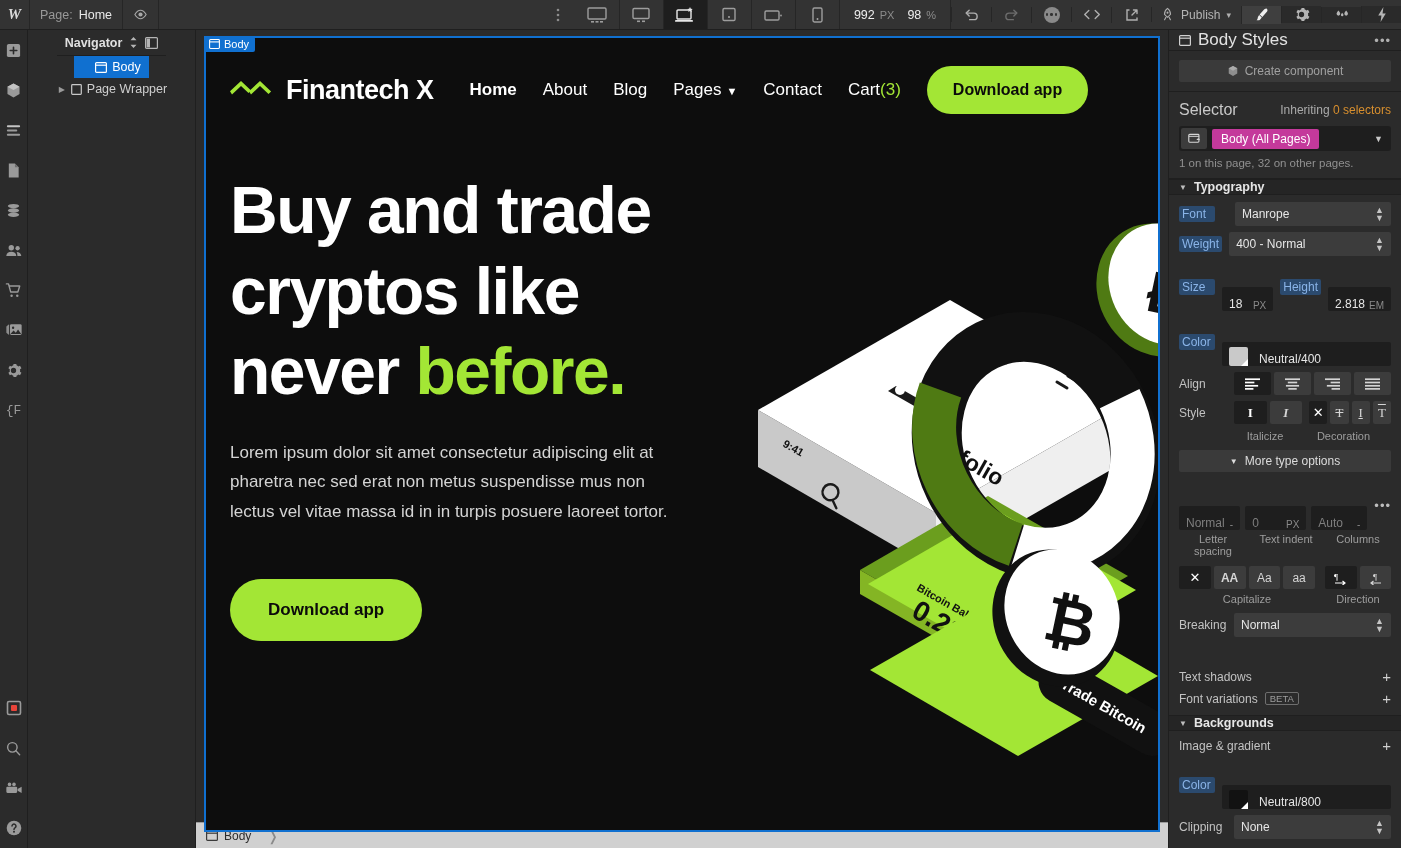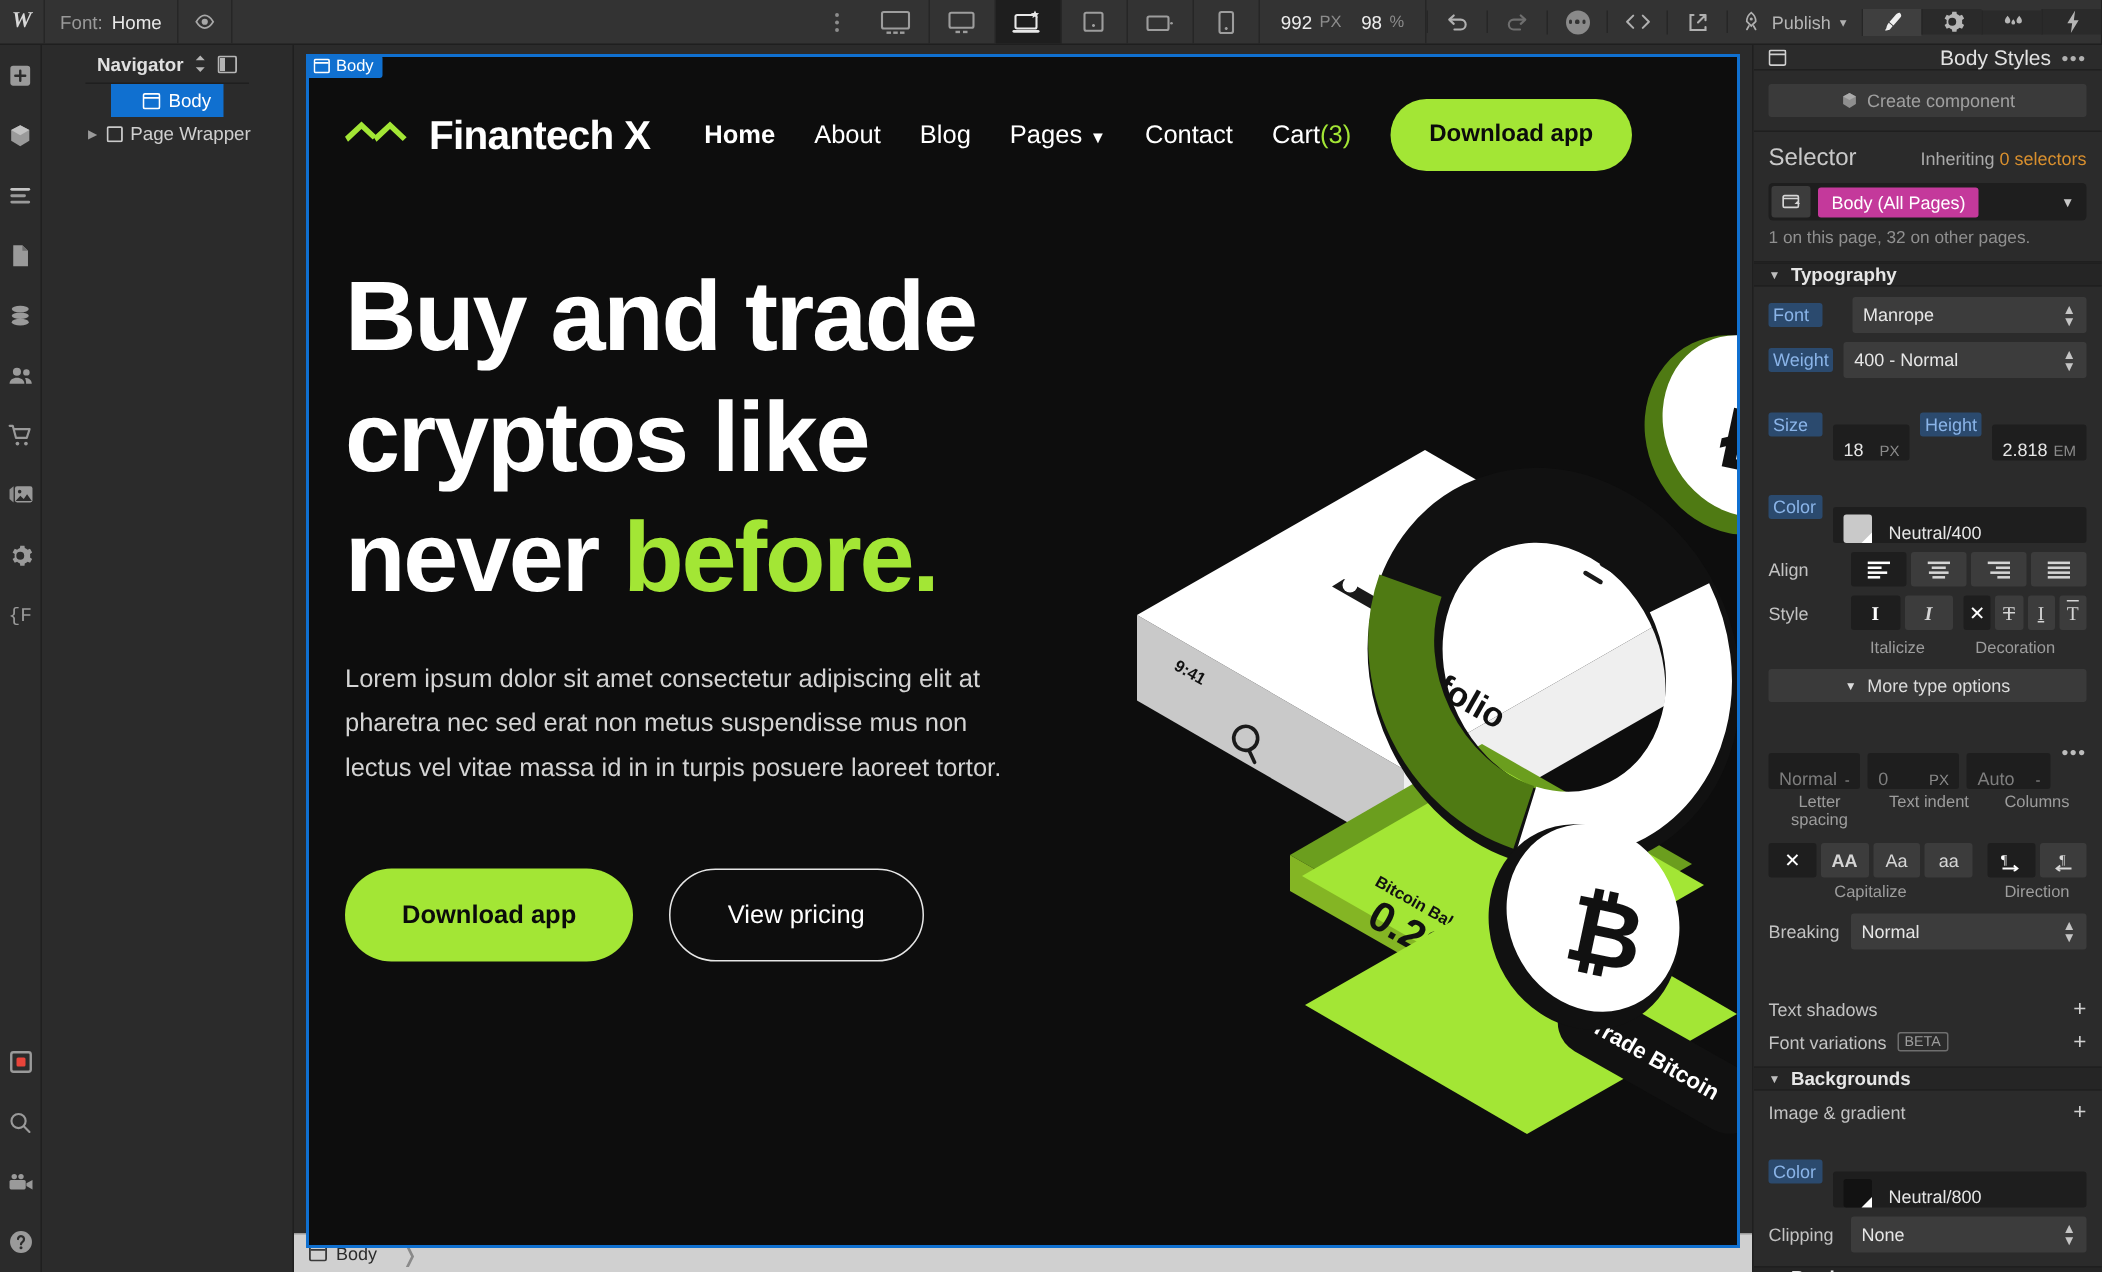--- a/index.html
+++ b/index.html
@@ -103,21 +103,21 @@
   .btn-primary { background:#a3e635; color:#0b0b0b; font-size:17px; height:62px; padding:0 38px; }
   .btn-ghost { background:transparent; color:#fff; font-size:17px; height:62px; padding:0 38px;
                border:1.5px solid #e6e6e6; font-weight:normal; }
   .hero-art { position:absolute; right:-60px; top:180px; width:560px; height:560px; }
 
   
   .right { width:233px; flex:0 0 233px; background:#2b2b2b; border-left:1px solid #1f1f1f;
            display:flex; flex-direction:column; overflow:hidden; }
   .rp-head { height:25px; display:flex; align-items:center; gap:7px; padding:0 10px;
              border-bottom:1px solid #1f1f1f; }
-  .rp-head .t { font-size:14px; color:#e2e2e2; flex:1;text-align:right; }
+  .rp-head .t { font-size:17px; color:#e2e2e2; flex:1; }
   .rp-head .dots { color:#b0b0b0; letter-spacing:1px; cursor:pointer; font-size:13px; }
   .rp-sec { padding:9px 10px; border-bottom:1px solid #1f1f1f; }
   .create-comp { width:100%; height:22px; background:#3a3a3a; border-radius:2px; color:#a0a0a0;
                  font-size:12px; display:flex; align-items:center; justify-content:center; gap:6px;
                  cursor:pointer; }
   .sel-row { display:flex; align-items:center; justify-content:space-between; margin-bottom:7px; }
   .sel-row .lbl { font-size:16px; color:#c9c9c9; }
   .sel-row .inh { font-size:12px; color:#aaaaaa; }
   .sel-row .inh b { color:#d88f2e; font-weight:normal; }
   .sel-field { display:flex; align-items:center; background:#1e1e1e; border-radius:3px; height:25px;
@@ -186,21 +186,21 @@
   .scroll-y::-webkit-scrollbar { width:0px; }
 </style>
 </head>
 <body>
 
 <div class="app">
 
   <div class="topbar">
     <div class="tb-cell tb-logo">W</div>
     <div class="tb-cell tb-page">
-      <span class="lbl">Font:</span>
+      <span class="lbl">Page:</span>
       <span class="val">Home</span>
     </div>
     <div class="tb-cell tb-eye">
       <svg width="15" height="15" viewBox="0 0 16 16">
         <path d="M8 3.5C4.7 3.5 2 8 2 8s2.7 4.5 6 4.5S14 8 14 8 11.3 3.5 8 3.5z" fill="none" stroke="#a8a8a8" stroke-width="1.2"></path>
         <circle cx="8" cy="8" r="2.2" fill="#a8a8a8"></circle>
       </svg>
     </div>
     <div class="tb-cell tb-flex">
       <svg width="4" height="16" viewBox="0 0 4 16">
@@ -493,21 +493,20 @@
             <div class="hero">
               <div class="hero-left">
                 <h1>
                   <span>Buy and trade</span><br>
                   <span>cryptos like</span><br>
                   <span>never </span><span class="accent">before.</span>
                 </h1>
                 <p>Lorem ipsum dolor sit amet consectetur adipiscing elit at pharetra nec sed erat non metus suspendisse mus non lectus vel vitae massa id in in turpis posuere laoreet tortor.</p>
                 <div class="hero-btns">
                   <div class="btn-pill btn-primary">Download app</div>
-                  <div class="btn-pill btn-ghost">View pricing</div>
                 </div>
               </div>
             </div>
 
             <div class="hero-art">
               <svg width="560" height="560" viewBox="0 0 560 560">
                 <defs>
                   <clipPath id="screenClip">
                       <path d="M100 192 L292 82 L470 185 L278 295 Z"></path>
                     </clipPath>

